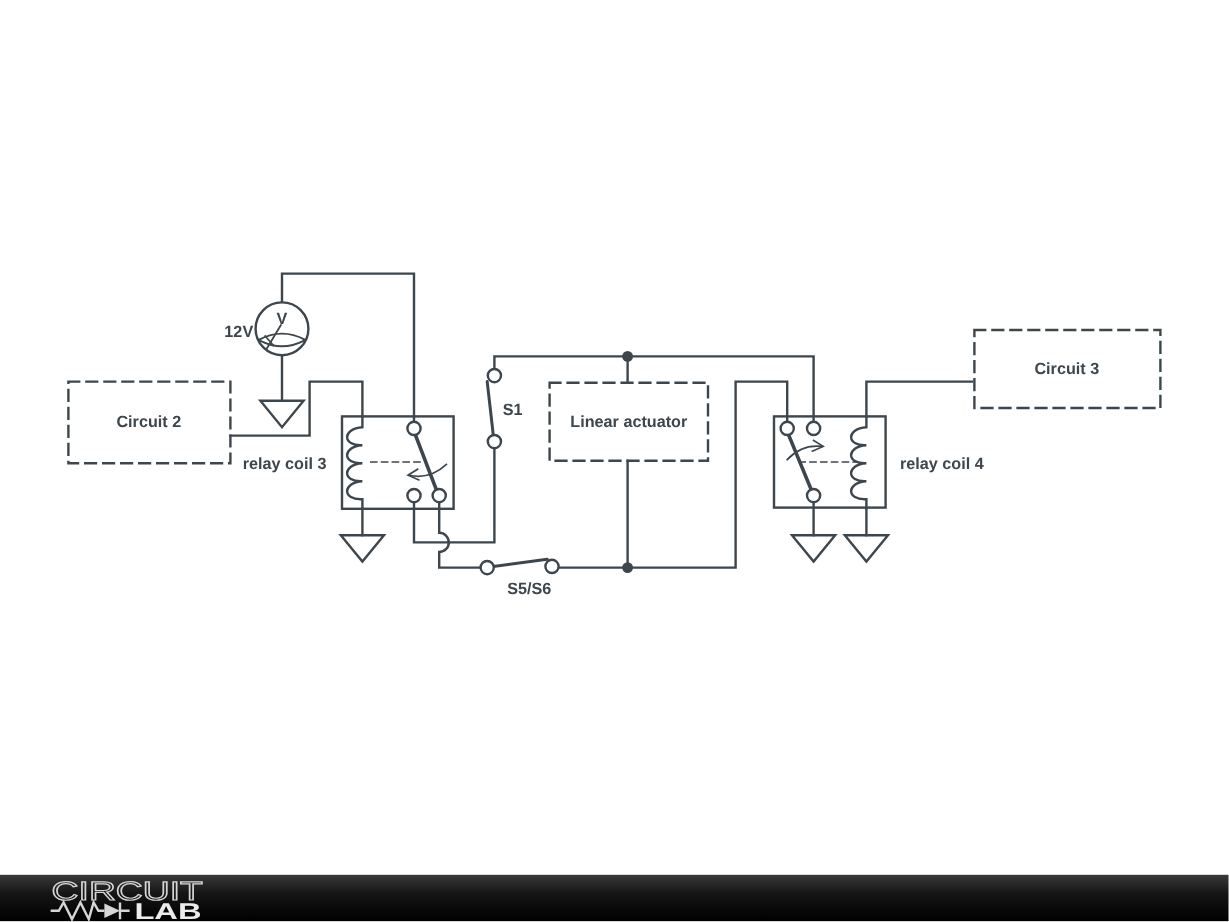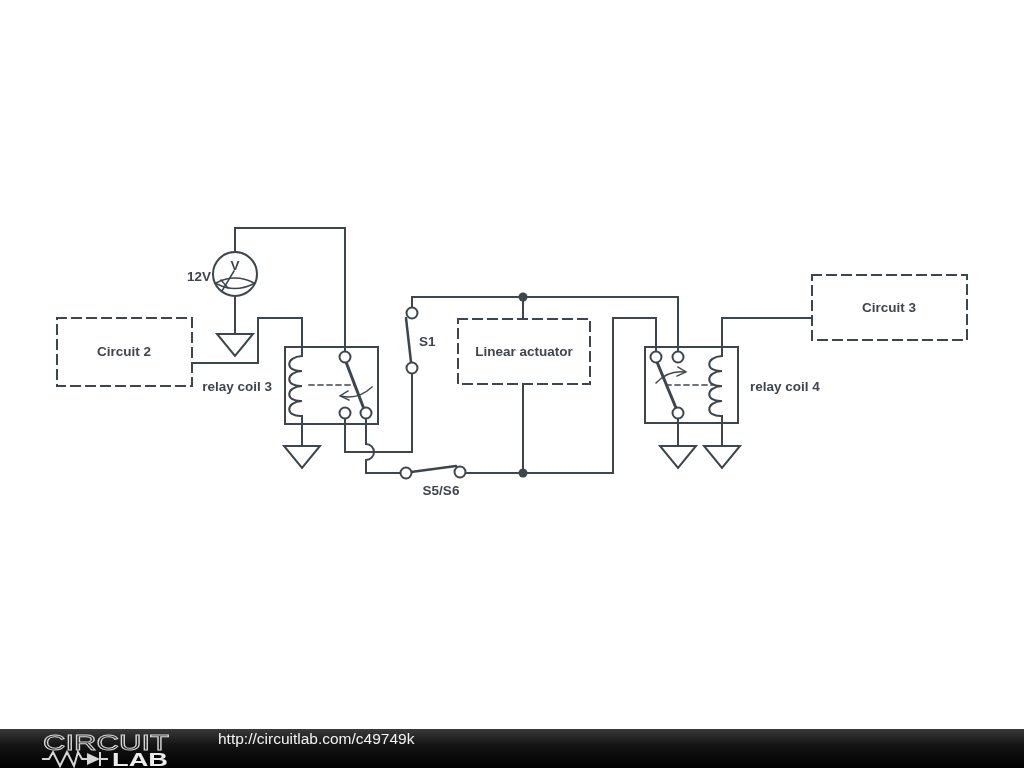--- a/index.html
+++ b/index.html
@@ -147,18 +147,15 @@
     <g stroke="#d6d6d6" stroke-width="2" fill="none">
       <path d="M0,28 L7,28 L11,21 L18,35 L25,21 L32,35 L36,21 L40,28 L45,28"></path>
       <path d="M45,22 L45,34 L58,28 Z" fill="#d6d6d6" stroke="none"></path>
       <path d="M58,21 L58,35"></path>
       <path d="M58,28 L66,28"></path>
     </g>
     <text x="70" y="35" font-family="Liberation Sans, sans-serif" font-size="19" font-weight="bold" fill="#ececec" textLength="56" lengthAdjust="spacingAndGlyphs">LAB</text>
   </svg>
 
   <div id="footer-text">
-    <div id="footer-line2">
-      <span>http://circuitlab.com/c49749k</span>
-    </div>
   </div>
 
 </div>
 
 </body></html>

